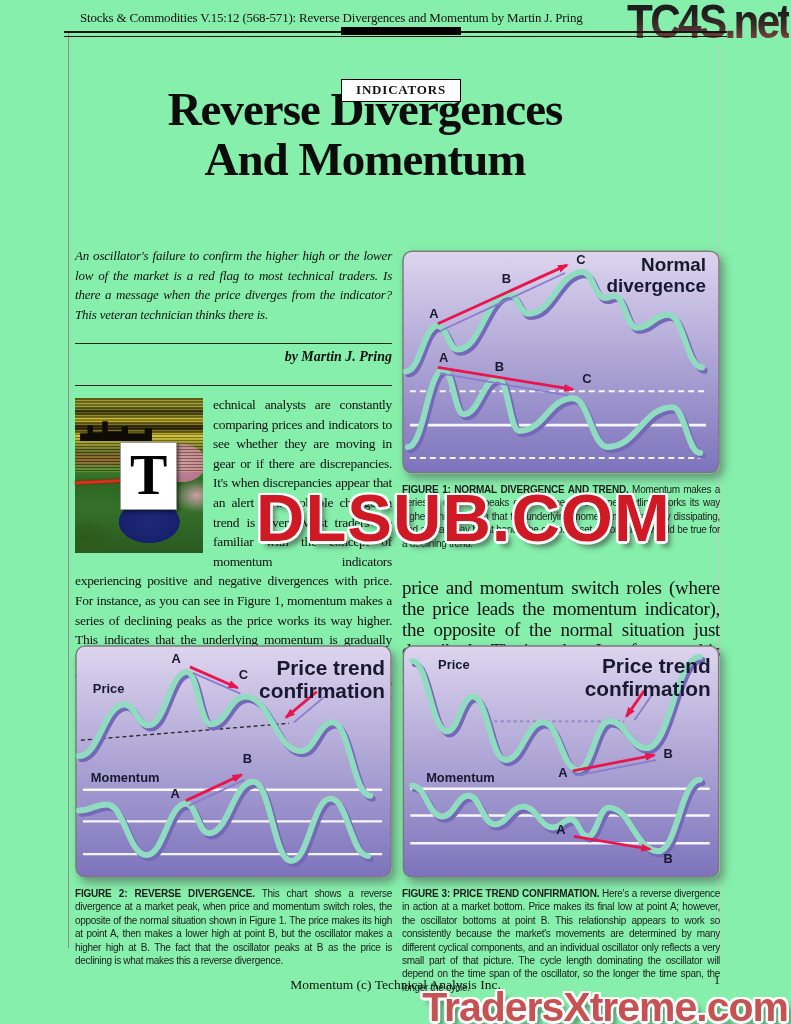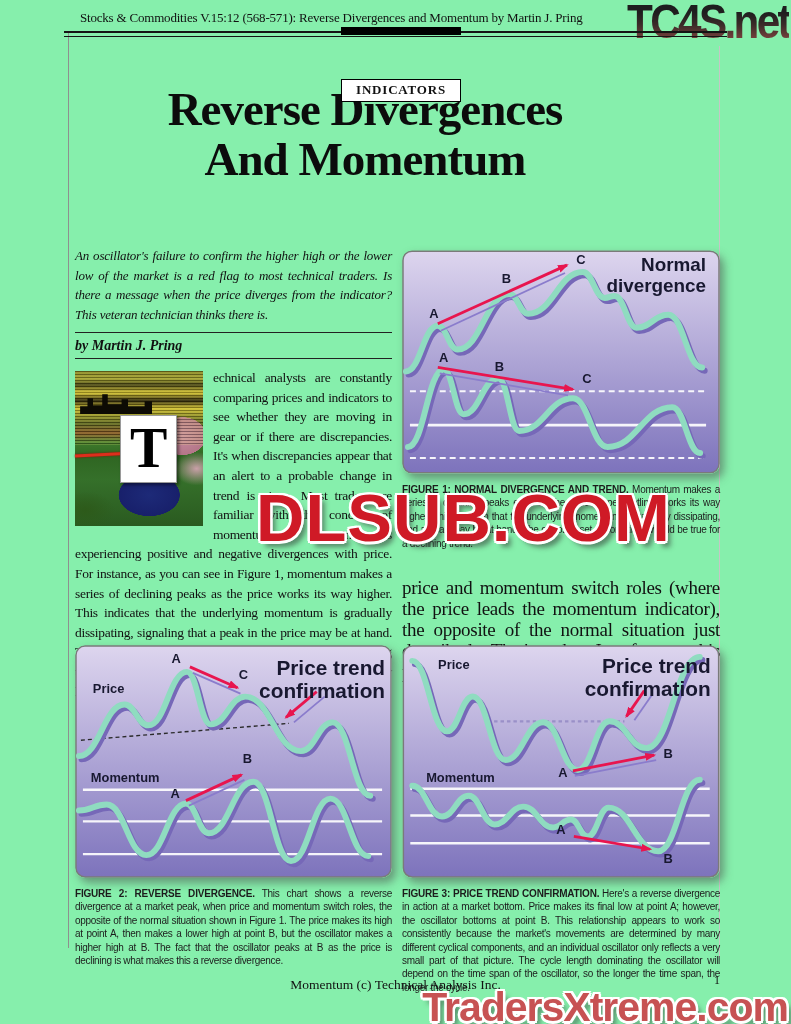--- a/index.html
+++ b/index.html
@@ -27,22 +27,22 @@
   
   .title{position:absolute;left:0;top:84px;width:730px;margin:0;text-align:center;
          font-weight:bold;font-size:47px;line-height:50px;letter-spacing:-1px;color:#0c0c0c;}
 
   
   .col-left{position:absolute;left:75px;top:246px;width:317px;}
   .col-right{position:absolute;left:402px;top:250px;width:318px;}
 
   .abstract{margin:0;font-style:italic;font-size:13px;line-height:19.5px;
             letter-spacing:-0.2px;text-align:justify;}
-  .byline-wrap{margin-top:8px;border-top:1.2px solid #222;border-bottom:1.2px solid #222;
-               padding:3px 0 4px 0;text-align:left;}
+  .byline-wrap{margin-top:19px;border-top:1.2px solid #222;border-bottom:1.2px solid #222;
+               padding:3px 0 20px 0;text-align:right;}
   .byline{font-weight:bold;font-style:italic;font-size:14px;}
 
   .body-text{margin-top:9px;font-size:13.5px;line-height:19.6px;letter-spacing:-0.3px;
              text-align:justify;}
   .body-text p{margin:0;}
   .para2{text-indent:14px;}
 
   
   .art{float:left;position:relative;width:128px;height:155px;margin:3px 10px 2px 0;
        background-color:#35641f;

